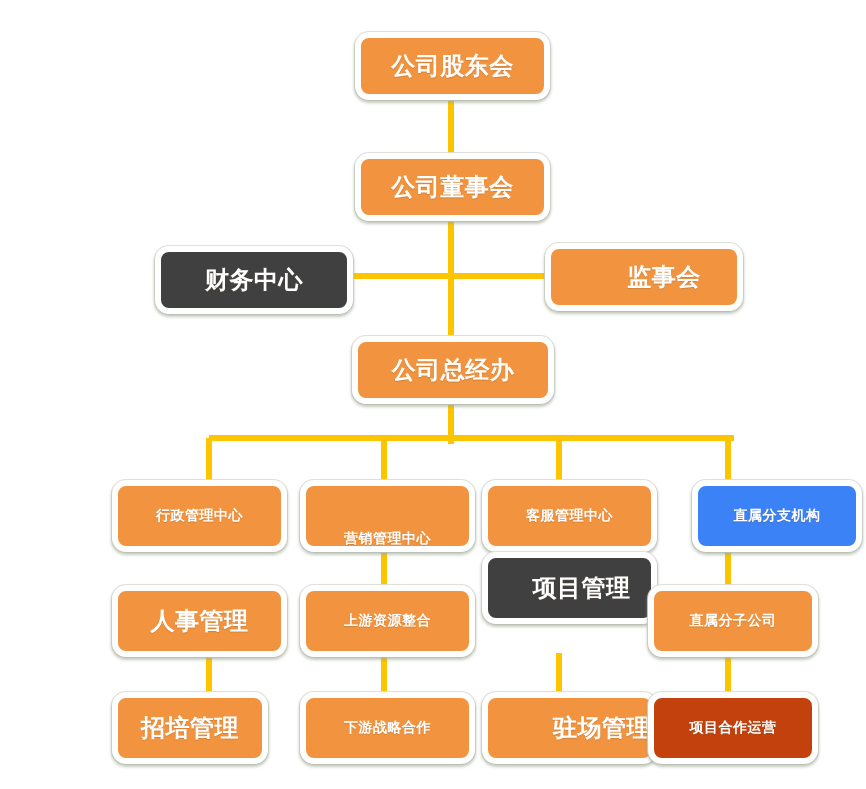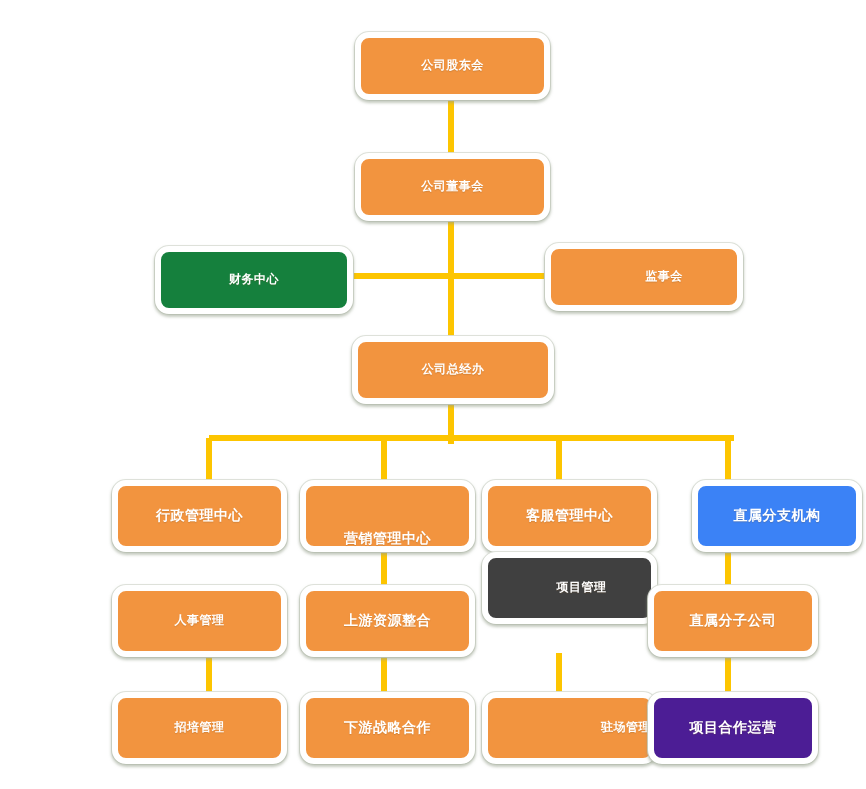--- a/index.html
+++ b/index.html
@@ -37,21 +37,21 @@
     box-shadow: 0 2px 3px 1px rgba(150,160,140,0.55),
                 0 0 0 1px rgba(225,228,222,0.9);
     display: flex;
     align-items: center;
     justify-content: center;
     text-align: center;
   }
   .node .label {
     color: #ffffff;
     font-weight: bold;
-    font-size: 12px;
+    font-size: 24px;
     letter-spacing: 0.5px;
     line-height: 1.1;
     white-space: nowrap;
     text-shadow: 0 1px 1px rgba(120,80,30,0.25);
   }
   .node.small .label { font-size: 14px; }
 </style>
 </head>
 <body>
 
@@ -75,21 +75,21 @@
       <div class="conn" style="background: rgb(253, 197, 0); left: 556px; top: 653px; width: 6px; height: 45px;"></div>
       <div class="conn" style="background: rgb(253, 197, 0); left: 725px; top: 653px; width: 6px; height: 45px;"></div>
     </div>
   <div id="node-layer">
       <div class="node" style="left: 355px; top: 32px; width: 195px; height: 68px; background: rgb(242, 148, 63);">
         <span class="label">公司股东会</span>
       </div>
       <div class="node" style="left: 355px; top: 153px; width: 195px; height: 68px; background: rgb(242, 148, 63);">
         <span class="label">公司董事会</span>
       </div>
-      <div class="node" style="left: 155px; top: 246px; width: 198px; height: 68px; background: #15803d;">
+      <div class="node" style="left: 155px; top: 246px; width: 198px; height: 68px; background: #404040;">
         <span class="label">财务中心</span>
       </div>
       <div class="node" style="left: 545px; top: 243px; width: 198px; height: 68px; background: rgb(242, 148, 63); padding-left: 40px;">
         <span class="label">监事会</span>
       </div>
       <div class="node" style="left: 352px; top: 336px; width: 202px; height: 68px; background: rgb(242, 148, 63);">
         <span class="label">公司总经办</span>
       </div>
       <div class="node small" style="left: 112px; top: 480px; width: 175px; height: 72px; background: rgb(242, 148, 63);">
         <span class="label">行政管理中心</span>
@@ -108,26 +108,26 @@
       </div>
       <div class="node small" style="left: 300px; top: 585px; width: 175px; height: 72px; background: rgb(242, 148, 63);">
         <span class="label">上游资源整合</span>
       </div>
       <div class="node" style="left: 482px; top: 552px; width: 175px; height: 72px; background: #404040; padding-left: 24px;">
         <span class="label">项目管理</span>
       </div>
       <div class="node small" style="left: 648px; top: 585px; width: 170px; height: 72px; background: rgb(242, 148, 63);">
         <span class="label">直属分子公司</span>
       </div>
-      <div class="node" style="left: 112px; top: 692px; width: 175px; height: 72px; background: rgb(242, 148, 63);">
+      <div class="node" style="left: 112px; top: 692px; width: 156px; height: 72px; background: rgb(242, 148, 63);">
         <span class="label">招培管理</span>
       </div>
       <div class="node small" style="left: 300px; top: 692px; width: 175px; height: 72px; background: rgb(242, 148, 63);">
         <span class="label">下游战略合作</span>
       </div>
       <div class="node" style="left: 482px; top: 692px; width: 175px; height: 72px; background: rgb(242, 148, 63); justify-content: flex-end;">
         <span class="label">驻场管理</span>
       </div>
-      <div class="node small" style="left: 648px; top: 692px; width: 170px; height: 72px; background: #4c1d95;">
+      <div class="node small" style="left: 648px; top: 692px; width: 170px; height: 72px; background: #c2410c;">
         <span class="label">项目合作运营</span>
       </div>
     </div>
 </div>
 
 </body></html>

